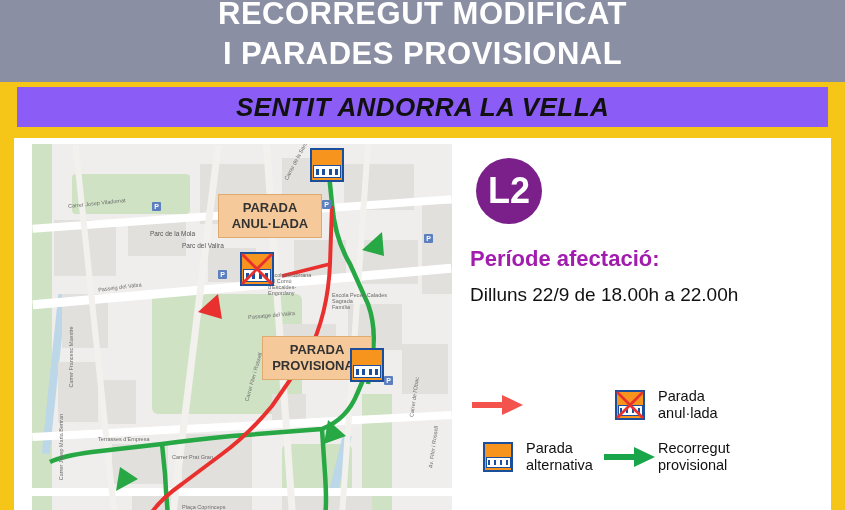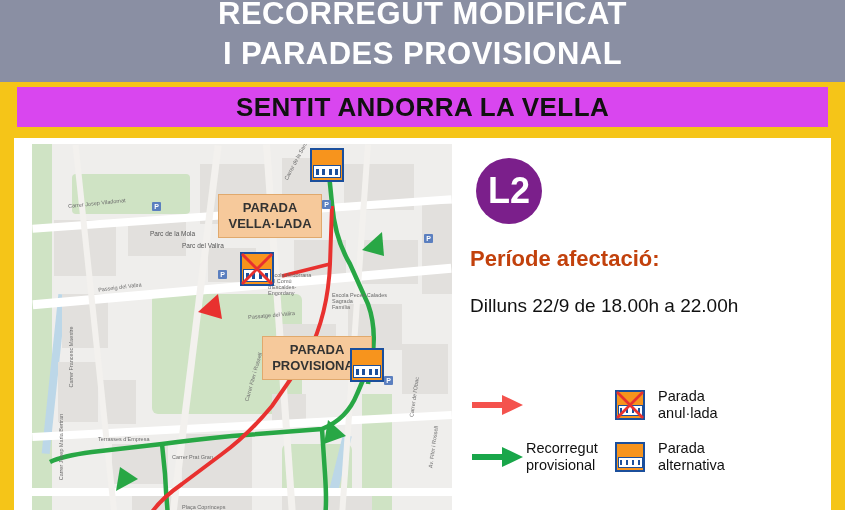--- a/index.html
+++ b/index.html
@@ -32,25 +32,26 @@
     letter-spacing: 0.5px;
     line-height: 40px;
     text-align: center;
     width: 100%;
   }
   .header-line.l1 { margin-top: -6px; }
   .subheader-wrap {
     position: absolute;
     left: 14px; top: 84px;
     width: 817px; height: 46px;
-    background: #d946ef;
+    background: #8b5cf6;
     border: 3px solid #f5c518;
     display: flex;
     align-items: center;
     justify-content: center;
+    font-style: italic;
   }
   .subheader {
     font-weight: bold;
     font-size: 26px;
     color: #111111;
     letter-spacing: 0.4px;
   }
   
   .panel {
     position: absolute;
@@ -166,27 +167,27 @@
     font-size: 36px;
     display: flex;
     align-items: center;
     justify-content: center;
     margin-left: 6px;
     margin-top: 2px;
   }
   .field-title {
     font-weight: bold;
     font-size: 22px;
-    color: #c2410c;
+    color: #a21caf;
     margin-top: 22px;
   }
   .field-val {
     font-size: 19px;
     color: #111;
-    margin-top: 23px;
+    margin-top: 12px;
   }
   .row-inline {
     display: flex;
     align-items: baseline;
     margin-top: 14px;
   }
   .row-inline .field-title { margin-top: 0; }
   .row-inline .field-val { margin-top: 0; margin-left: 2px; }
 
   
@@ -319,21 +320,21 @@
     <div class="maplbl" style="left:318px;top:148px;">Peces Calades</div>
     <div class="maplbl" style="left:236px;top:128px;width:48px;white-space:normal;line-height:6px;">Escola Andorrana del Comú d'Escaldes-Engordany</div>
     <div class="maplbl" style="left:300px;top:148px;width:36px;white-space:normal;line-height:6px;">Escola Sagrada Família</div>
     <div class="maplbl" style="left:66px;top:292px;">Terrasses d'Empresa</div>
     <div class="maplbl" style="left:150px;top:360px;">Plaça Coprínceps</div>
     <div class="maplbl" style="left:362px;top:250px;transform:rotate(-82deg);">Carrer de l'Obac</div>
     <div class="maplbl" style="left:380px;top:300px;transform:rotate(-82deg);">Av. Fiter i Rossell</div>
 
     <div class="callout" style="left:186px;top:50px;width:104px;">
       <div>PARADA</div>
-      <div>VELLA·LADA</div>
+      <div>ANUL·LADA</div>
     </div>
     <div class="callout" style="left:230px;top:192px;width:110px;">
       <div>PARADA</div>
       <div>PROVISIONAL</div>
     </div>
 
     <div class="stopicon" style="left:278px;top:4px;">
       <div class="bus">
           <i></i>
           <i></i>
@@ -393,36 +394,36 @@
               <line x1="2" y1="2" x2="28" y2="28" stroke="#e8312f" stroke-width="2.6"></line>
               <line x1="28" y1="2" x2="2" y2="28" stroke="#e8312f" stroke-width="2.6"></line>
             </svg>
           </div>
         </div>
         <div class="lg-text">Parada anul·lada</div>
       </div>
 
       <div class="lg-item">
         <div class="lg-art">
+          <div class="mini-stop">
+            <div class="bus">
+                <i></i>
+                <i></i>
+                <i></i>
+                <i></i>
+              </div>
+          </div>
+        </div>
+        <div class="lg-text">Parada alternativa</div>
+      </div>
+
+      <div class="lg-item">
+        <div class="lg-art">
           <svg class="arrow-green" viewBox="0 0 52 22">
             <path d="M0 8 h30 v-7 l21 10 -21 10 v-7 H0 z" fill="#19a64a"></path>
           </svg>
         </div>
         <div class="lg-text">Recorregut provisional</div>
       </div>
 
-      <div class="lg-item">
-        <div class="lg-art">
-          <div class="mini-stop">
-            <div class="bus">
-                <i></i>
-                <i></i>
-                <i></i>
-                <i></i>
-              </div>
-          </div>
-        </div>
-        <div class="lg-text">Parada alternativa</div>
-      </div>
-
     </div>
   </div>
 </div>
 
 </body></html>

